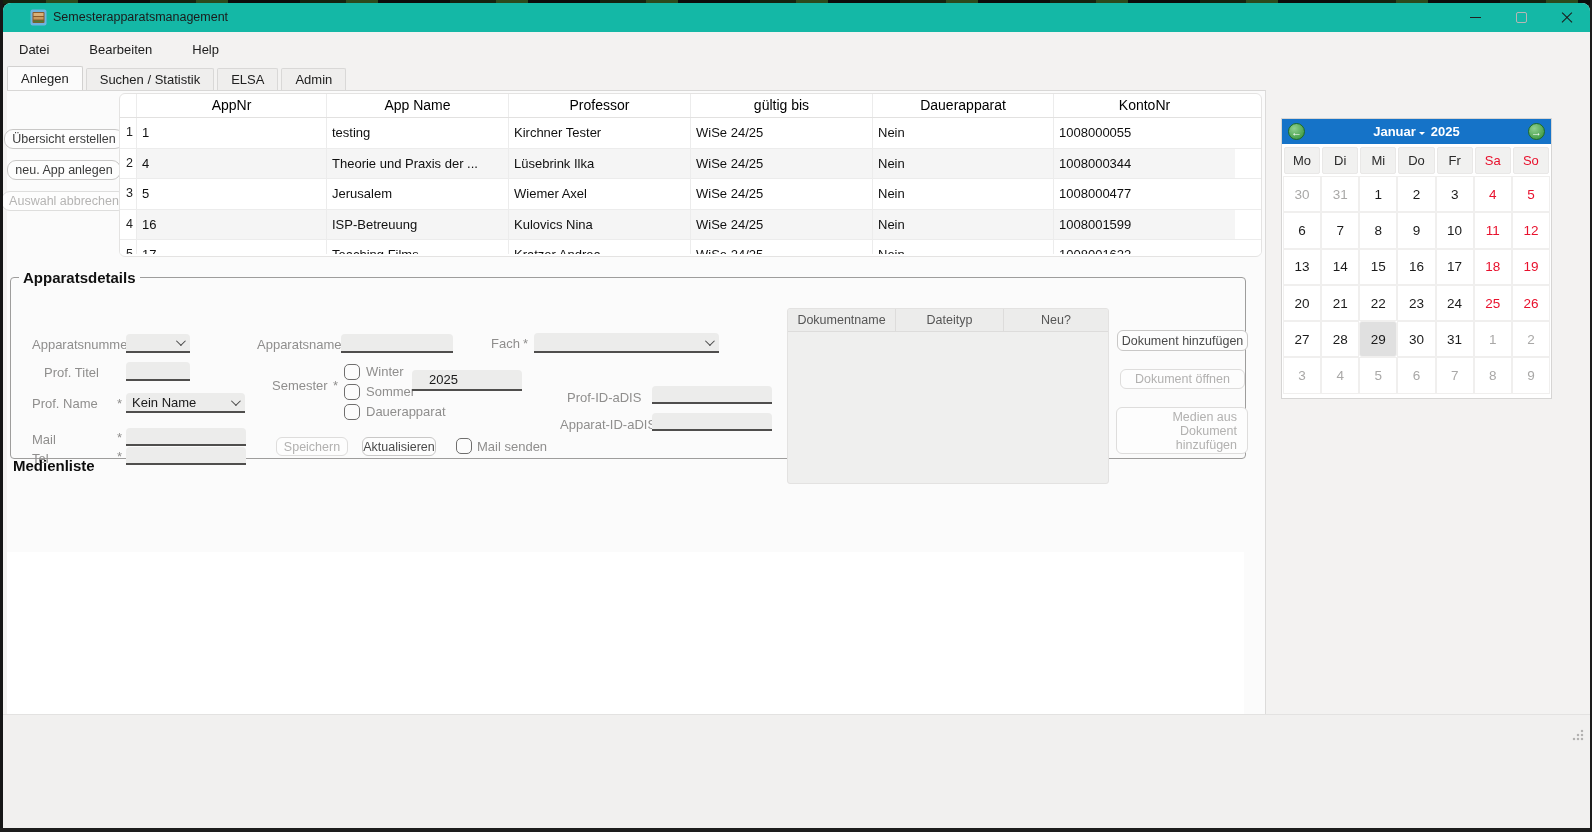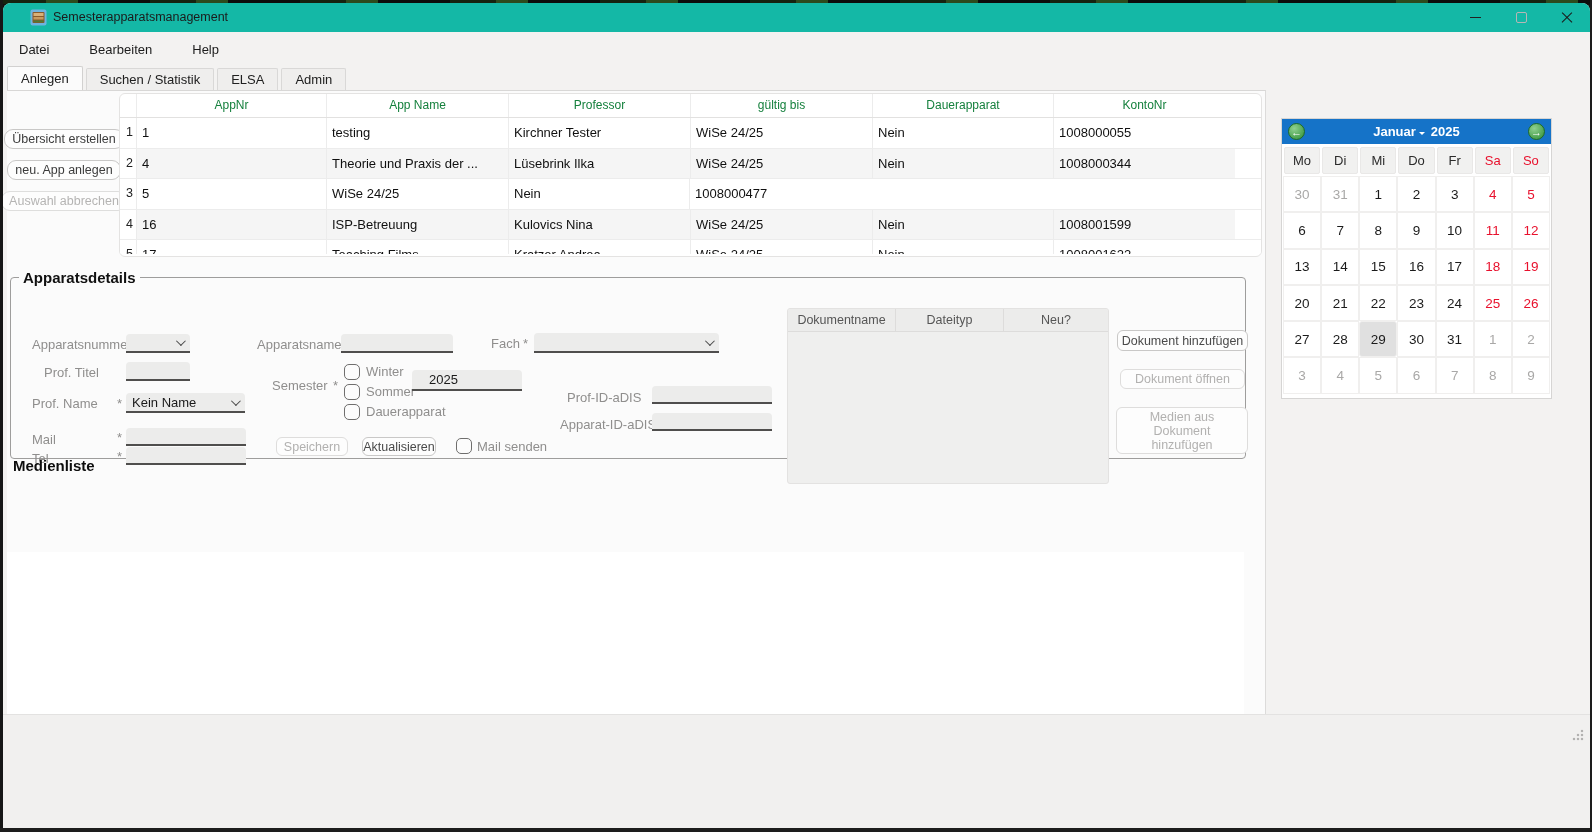--- a/index.html
+++ b/index.html
@@ -35,21 +35,21 @@
               border-top:1px solid #d8d7d6;border-right:1px solid #dcdbda;}
   .right-region{left:1263px;top:87px;width:324px;height:711px;background:#f3f2f1;}
   
   .sidebar{left:1px;top:38px;width:112px;display:flex;flex-direction:column;gap:11px;align-items:center;}
   .sbtn{height:18px;padding:0 7px;display:flex;align-items:center;justify-content:center;font-size:12.5px;
         color:#3c3c3c;background:#fdfdfd;border:1px solid #c9c8c7;border-radius:9px;white-space:nowrap;}
   .sbtn.dis{color:#b5b4b3;border-color:#dededd;}
   
   .apps-card{left:112px;top:2px;width:1141px;height:162px;background:#fff;border:1px solid #e4e3e2;border-radius:6px;overflow:hidden;}
   .t-head{display:flex;height:23px;align-items:center;border-bottom:1px solid #e2e1e0;}
-  .th{font-size:12px;color:#15803d;text-align:center;border-left:1px solid #ececec;height:23px;line-height:23px;box-sizing:border-box;}
+  .th{font-size:14px;color:#000000;text-align:center;border-left:1px solid #ececec;height:23px;line-height:23px;box-sizing:border-box;}
   .th.rownum,.td.rownum{width:16px;border-left:none;text-align:right;padding-right:3px;box-sizing:border-box;font-size:12.5px;color:#222;}
   .t-body{height:136px;overflow:hidden;}
   .tr{display:flex;height:29.5px;align-items:center;border-bottom:1px solid #ececec;background:#fff;}
   .tr.alt .td{background:#f5f5f5;}
   .tr .rownum{background:#fff !important;height:29.5px;line-height:29.5px;}
   .td{font-size:13px;color:#101010;padding-left:5px;border-left:1px solid #ececec;height:29.5px;line-height:29.5px;box-sizing:border-box;white-space:nowrap;overflow:hidden;}
   
   fieldset.details{position:absolute;left:3px;top:178px;width:1234px;height:188px;margin:0;padding:0;
      border:1px solid #9e9d9c;border-radius:4px;background:transparent;}
   fieldset.details legend{margin-left:8px;padding:0 4px;font-size:15px;font-weight:bold;color:#111;}
@@ -57,21 +57,21 @@
   .req{font-size:13px;color:#8f8e8d;}
   .input{background:#ececeb;border-bottom:2px solid #4f4e4d;border-radius:4px 4px 0 0;box-sizing:border-box;}
   .combo{background:#ececeb;border-bottom:2px solid #4f4e4d;border-radius:4px 4px 0 0;box-sizing:border-box;
          display:flex;align-items:center;justify-content:space-between;padding:0 7px 0 6px;}
   .combo .val{font-size:13px;color:#1a1a1a;}
   .chev{width:6px;height:6px;border-right:1.6px solid #4a4a4a;border-bottom:1.6px solid #4a4a4a;transform:rotate(45deg) translateY(-2px);}
   .radio{width:14px;height:14px;border:1.6px solid #6f6e6d;border-radius:5px;background:#fcfcfc;flex:none;}
   .opt-row{display:flex;align-items:center;gap:6px;height:15px;}
   .btn{display:flex;align-items:center;justify-content:center;font-size:12.5px;color:#4a4a4a;
        background:#fdfdfd;border:1px solid #c9c8c7;border-radius:6px;box-sizing:border-box;text-align:center;}
-  .btn.dis{color:#b2b1b0;border-color:#dedddc;}
+  .btn.dis{color:#b2b1b0;border-color:#dedddc;text-align:right;}
   
   .doc-card{background:#efefee;border:1px solid #e3e2e1;border-radius:3px;overflow:hidden;}
   .doc-head{display:flex;height:22px;background:#ececeb;border-bottom:1px solid #dddcdb;}
   .doc-th{font-size:12.5px;color:#555;text-align:center;line-height:22px;border-left:1px solid #dddcdb;box-sizing:border-box;}
   .doc-th:first-child{border-left:none;}
   
   .media-title{font-size:15px;font-weight:bold;color:#0e0e0e;}
   .media-head{left:0;top:435px;width:1237px;height:25px;display:flex;background:#fff;border-top:1px solid #e8e7e6;border-bottom:1px solid #e4e3e2;}
   .media-th{flex:1;font-size:13px;color:#141414;text-align:center;line-height:25px;border-left:1px solid #ededec;box-sizing:border-box;}
   .media-th:first-child{border-left:none;}
@@ -178,20 +178,22 @@
               <div class="td" style="width: 190px;">4</div>
               <div class="td" style="width: 182px;">Theorie und Praxis der ...</div>
               <div class="td" style="width: 182px;">Lüsebrink Ilka</div>
               <div class="td" style="width: 182px;">WiSe 24/25</div>
               <div class="td" style="width: 181px;">Nein</div>
               <div class="td" style="width: 182px;">1008000344</div>
             </div>
             <div class="tr">
               <div class="td rownum">3</div>
               <div class="td" style="width: 190px;">5</div>
+              <div class="td" style="width: 182px;">Jerusalem</div>
+              <div class="td" style="width: 182px;">Wiemer Axel</div>
               <div class="td" style="width: 182px;">WiSe 24/25</div>
               <div class="td" style="width: 181px;">Nein</div>
               <div class="td" style="width: 182px;">1008000477</div>
             </div>
             <div class="tr alt">
               <div class="td rownum">4</div>
               <div class="td" style="width: 190px;">16</div>
               <div class="td" style="width: 182px;">ISP-Betreuung</div>
               <div class="td" style="width: 182px;">Kulovics Nina</div>
               <div class="td" style="width: 182px;">WiSe 24/25</div>

